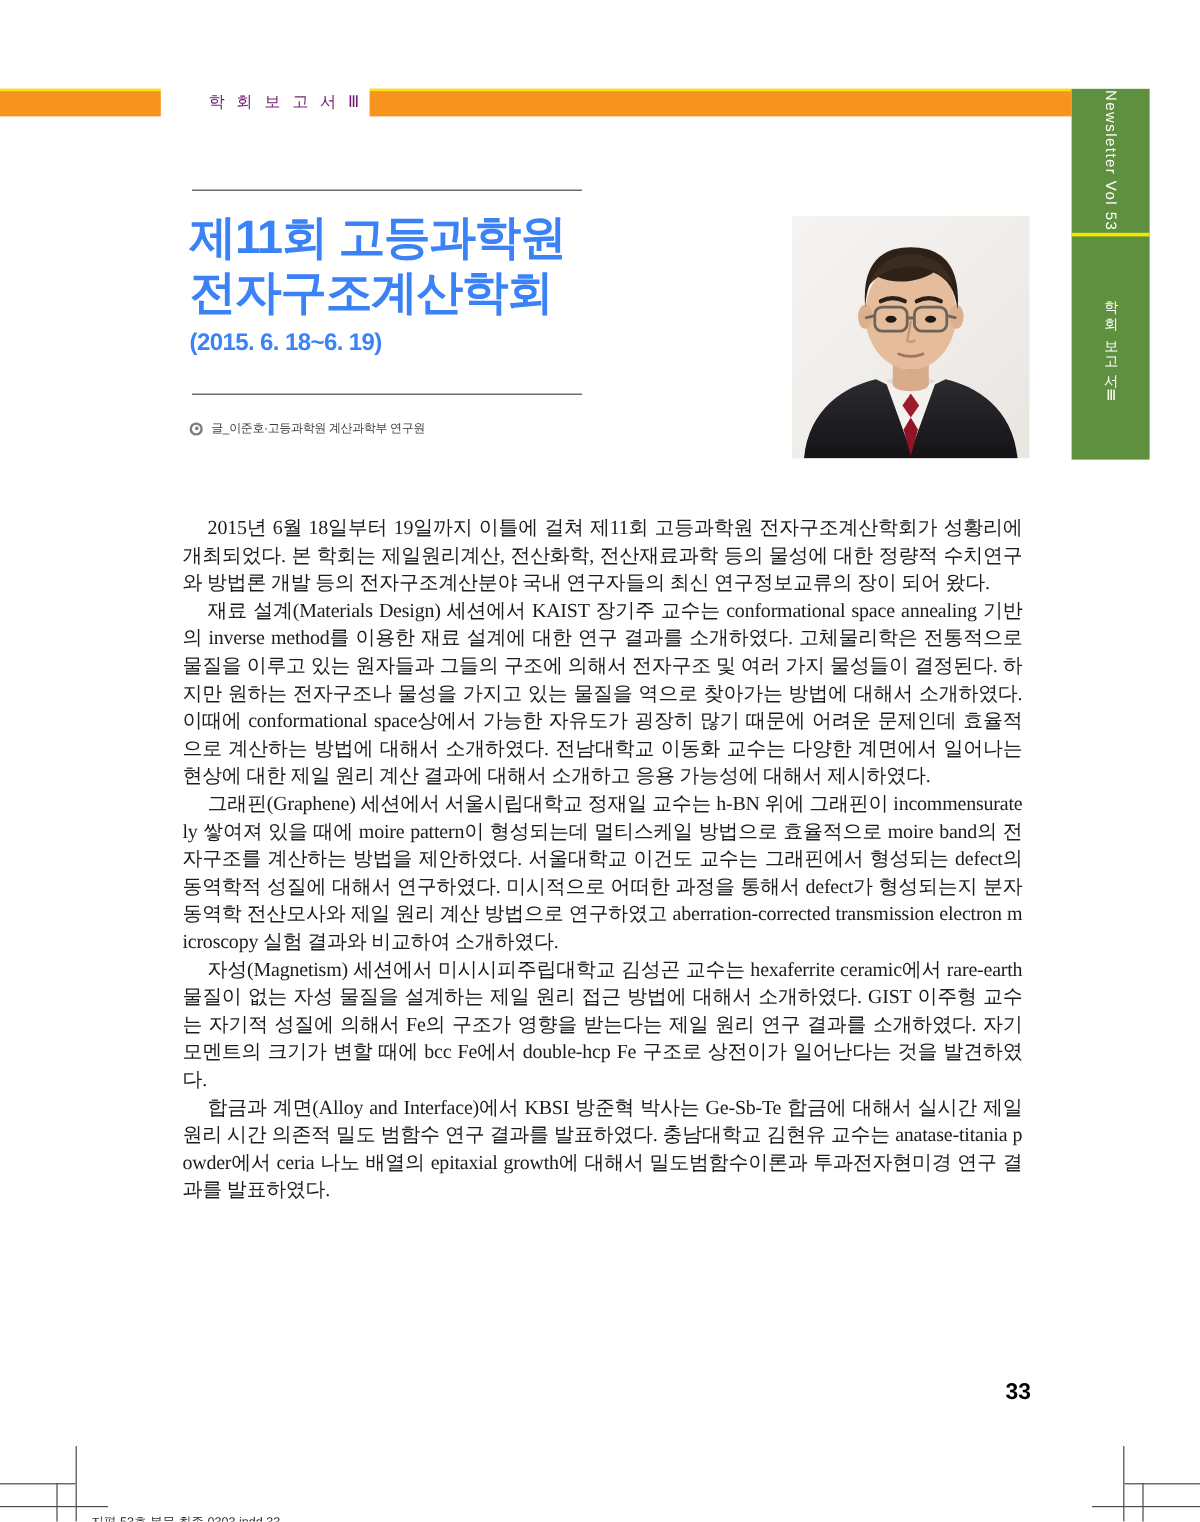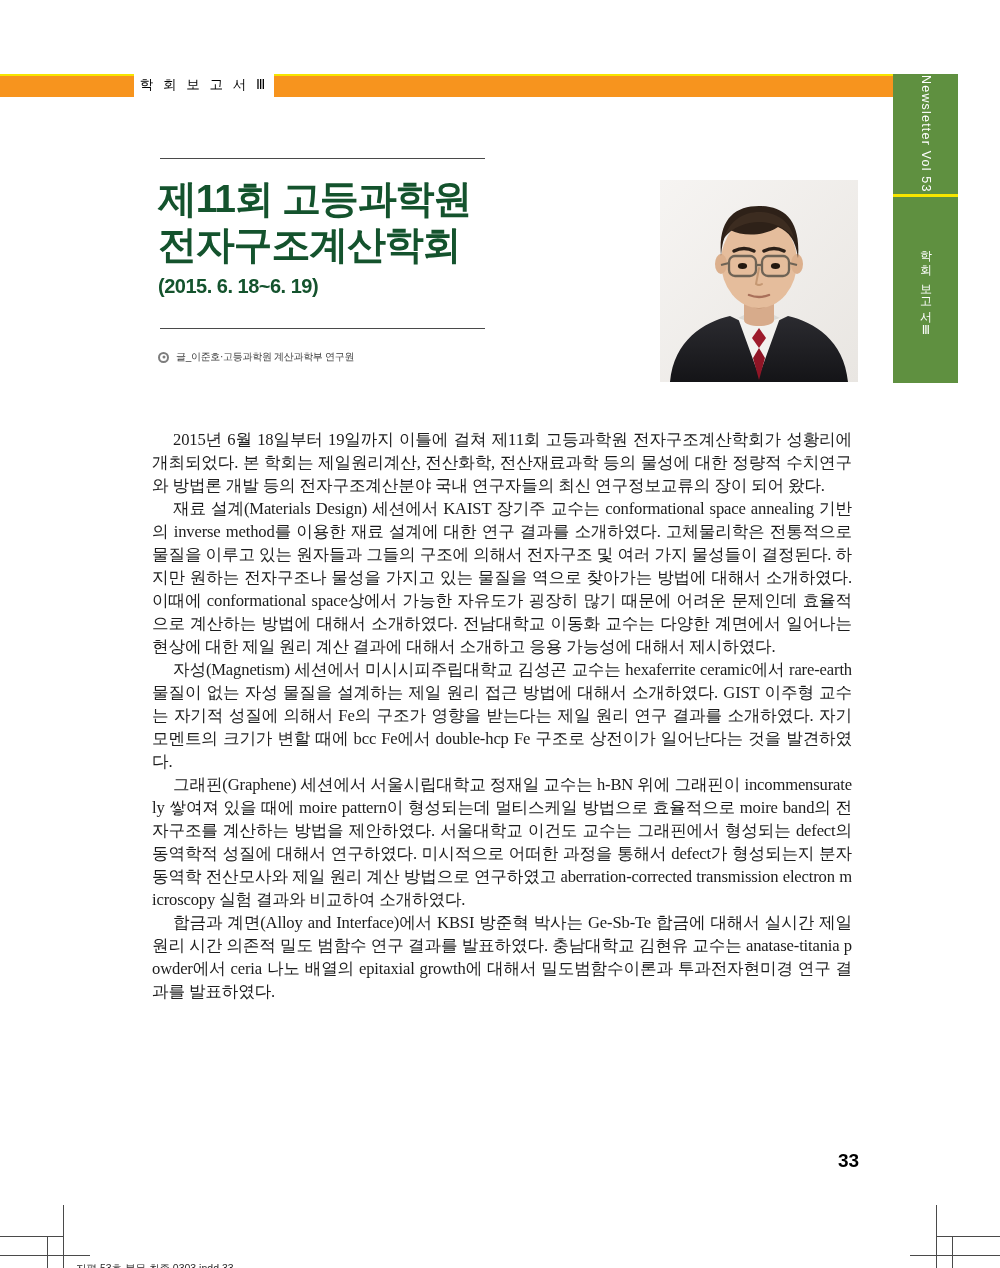--- a/index.html
+++ b/index.html
@@ -32,23 +32,24 @@
     left: 134px;
     width: 140px;
     height: 33px;
     background: #ffffff;
     display: flex;
     align-items: center;
     justify-content: center;
     font-family: "Liberation Sans", "DejaVu Sans", sans-serif;
     font-size: 13.5px;
     letter-spacing: 3px;
-    color: #000000;
+    color: #701a75;
     font-weight: 500;
     white-space: nowrap;
+    padding-left: 34px;
   }
 
   
   .side-tab {
     position: absolute;
     top: 74px;
     left: 893px;
     width: 65px;
     height: 309px;
     background: #5f9040;
@@ -94,21 +95,21 @@
   .headline {
     position: absolute;
     left: 158px;
     top: 176px;
     width: 480px;
     font-family: "Liberation Sans", "DejaVu Sans", sans-serif;
     font-weight: bold;
     font-size: 39px;
     line-height: 46px;
     letter-spacing: -1.2px;
-    color: #14532d;
+    color: #3b82f6;
   }
   .headline .line2 { display: block; }
   .headline-date {
     display: block;
     margin-top: 6px;
     font-size: 20px;
     line-height: 24px;
     letter-spacing: -0.5px;
     font-weight: bold;
   }
@@ -295,22 +296,22 @@
 
     <path d="M99 88 L96 104 q3 2 6 0" stroke="#c59873" stroke-width="2" fill="none" stroke-linecap="round"></path>
 
     <path d="M89 115 q10 4 20 0" stroke="#a9705a" stroke-width="2.4" fill="none" stroke-linecap="round"></path>
   </svg>
 </div>
 
 <div class="body-text">
   <p>2015년 6월 18일부터 19일까지 이틀에 걸쳐 제11회 고등과학원 전자구조계산학회가 성황리에 개최되었다. 본 학회는 제일원리계산, 전산화학, 전산재료과학 등의 물성에 대한 정량적 수치연구와 방법론 개발 등의 전자구조계산분야 국내 연구자들의 최신 연구정보교류의 장이 되어 왔다.</p>
   <p>재료 설계(Materials Design) 세션에서 KAIST 장기주 교수는 conformational space annealing 기반의 inverse method를 이용한 재료 설계에 대한 연구 결과를 소개하였다. 고체물리학은 전통적으로 물질을 이루고 있는 원자들과 그들의 구조에 의해서 전자구조 및 여러 가지 물성들이 결정된다. 하지만 원하는 전자구조나 물성을 가지고 있는 물질을 역으로 찾아가는 방법에 대해서 소개하였다. 이때에 conformational space상에서 가능한 자유도가 굉장히 많기 때문에 어려운 문제인데 효율적으로 계산하는 방법에 대해서 소개하였다. 전남대학교 이동화 교수는 다양한 계면에서 일어나는 현상에 대한 제일 원리 계산 결과에 대해서 소개하고 응용 가능성에 대해서 제시하였다.</p>
+  <p>그래핀(Graphene) 세션에서 서울시립대학교 정재일 교수는 h-BN 위에 그래핀이 incommensurately 쌓여져 있을 때에 moire pattern이 형성되는데 멀티스케일 방법으로 효율적으로 moire band의 전자구조를 계산하는 방법을 제안하였다. 서울대학교 이건도 교수는 그래핀에서 형성되는 defect의 동역학적 성질에 대해서 연구하였다. 미시적으로 어떠한 과정을 통해서 defect가 형성되는지 분자동역학 전산모사와 제일 원리 계산 방법으로 연구하였고 aberration-corrected transmission electron microscopy 실험 결과와 비교하여 소개하였다.</p>
   <p>자성(Magnetism) 세션에서 미시시피주립대학교 김성곤 교수는 hexaferrite ceramic에서 rare-earth 물질이 없는 자성 물질을 설계하는 제일 원리 접근 방법에 대해서 소개하였다. GIST 이주형 교수는 자기적 성질에 의해서 Fe의 구조가 영향을 받는다는 제일 원리 연구 결과를 소개하였다. 자기 모멘트의 크기가 변할 때에 bcc Fe에서 double-hcp Fe 구조로 상전이가 일어난다는 것을 발견하였다.</p>
-  <p>그래핀(Graphene) 세션에서 서울시립대학교 정재일 교수는 h-BN 위에 그래핀이 incommensurately 쌓여져 있을 때에 moire pattern이 형성되는데 멀티스케일 방법으로 효율적으로 moire band의 전자구조를 계산하는 방법을 제안하였다. 서울대학교 이건도 교수는 그래핀에서 형성되는 defect의 동역학적 성질에 대해서 연구하였다. 미시적으로 어떠한 과정을 통해서 defect가 형성되는지 분자동역학 전산모사와 제일 원리 계산 방법으로 연구하였고 aberration-corrected transmission electron microscopy 실험 결과와 비교하여 소개하였다.</p>
   <p>합금과 계면(Alloy and Interface)에서 KBSI 방준혁 박사는 Ge-Sb-Te 합금에 대해서 실시간 제일원리 시간 의존적 밀도 범함수 연구 결과를 발표하였다. 충남대학교 김현유 교수는 anatase-titania powder에서 ceria 나노 배열의 epitaxial growth에 대해서 밀도범함수이론과 투과전자현미경 연구 결과를 발표하였다.</p>
 </div>
 
 <div class="page-number">33</div>
 
 <div class="crop" style="left:0;top:1205px;width:95px;height:63px;">
   <div class="crop-line" style="left:0;top:50px;width:90px;height:1px;"></div>
   <div class="crop-line" style="left:63px;top:0;width:1px;height:63px;"></div>
   <div class="crop-line" style="left:0;top:31px;width:63px;height:1px;"></div>
   <div class="crop-line" style="left:47px;top:31px;width:1px;height:37px;"></div>

